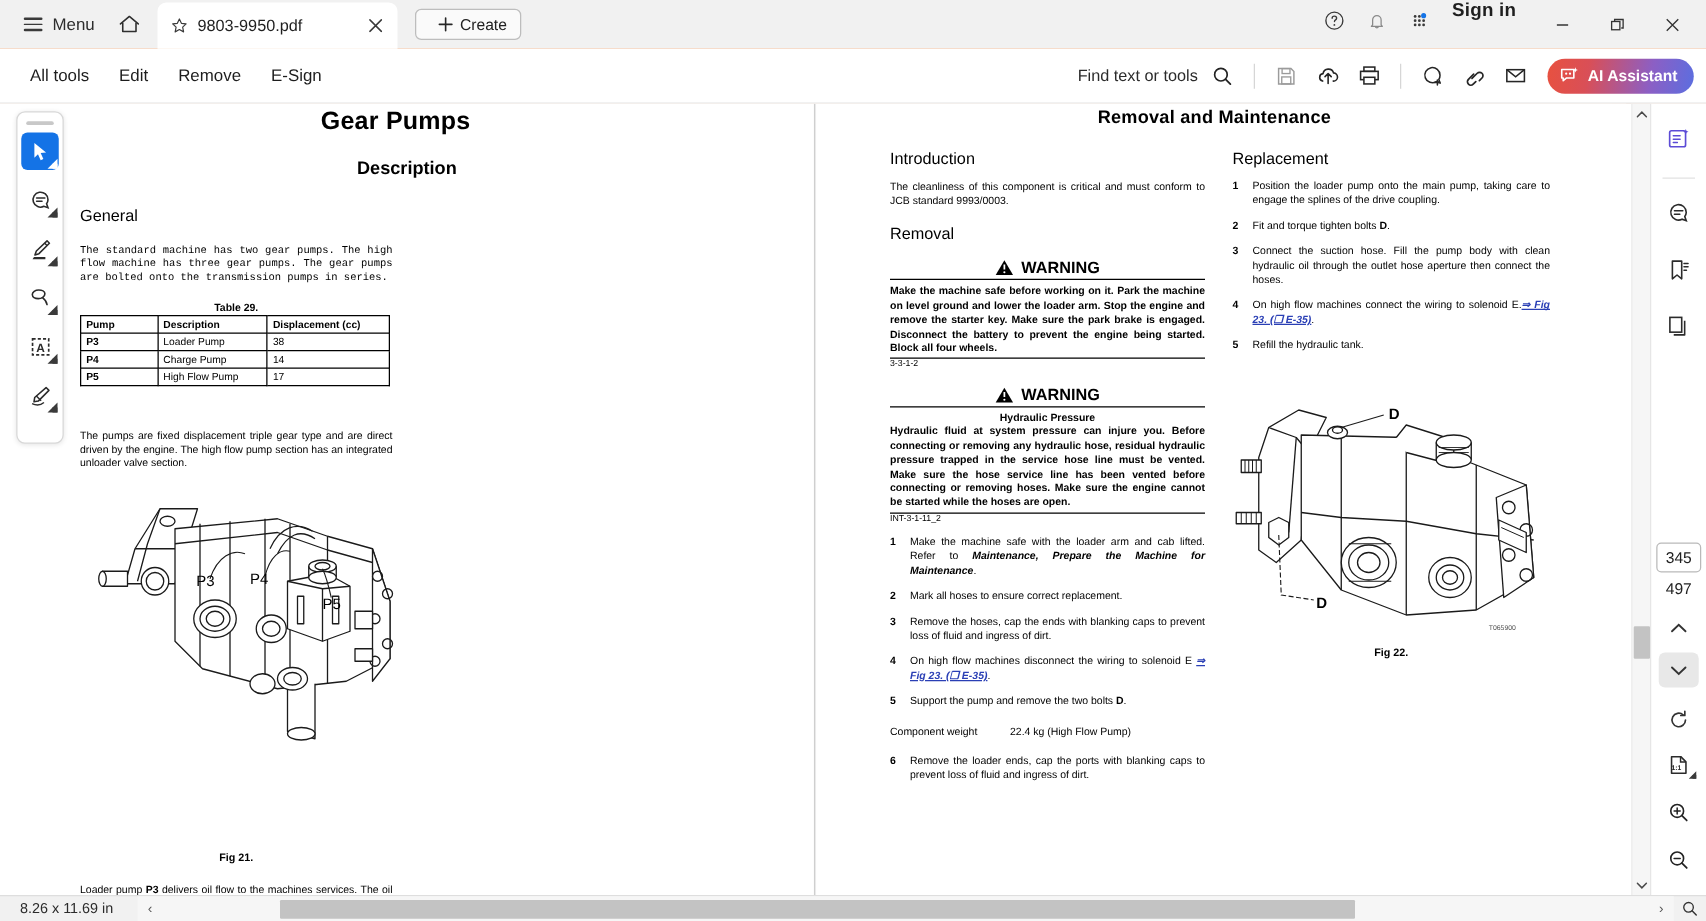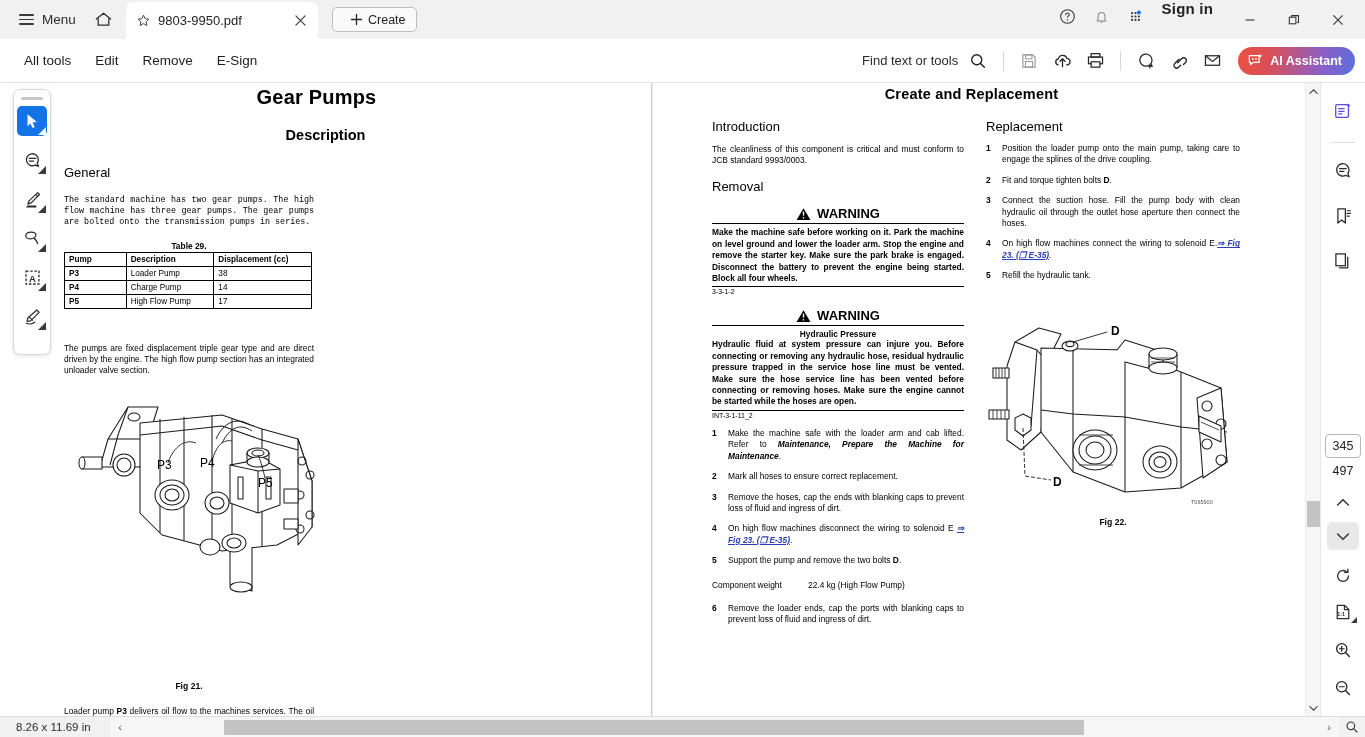--- a/index.html
+++ b/index.html
@@ -474,21 +474,21 @@
         <div class="fig-cap" style="position:absolute; left:64px; top:598px; width:250px;">Fig 21.</div>
 
         <p class="body-p" style="position:absolute; left:64px; top:623px; width:250px;">
           <span>Loader pump </span><span class="b">P3</span><span> delivers oil flow to the machines services. The oil flow passes through the main control valve and joins the flow from high-flow gear pump </span>
         </p>
 
       </div>
 
       <div class="pdfpage" style="left:653px; width:637px; height:633px;">
 
-        <h1 class="doc-h1" style="position:absolute; left:0; top:3px; width:637px; font-size:14.5px;">Create and Replacement</h1>
+        <h1 class="doc-h1" style="position:absolute; left:0; top:3px; width:637px; font-size:14.5px;">Removal and Maintenance</h1>
 
         <div style="position:absolute; left:59px; top:36px; width:252px;">
           <h3 class="doc-h3">Introduction</h3>
           <p class="body-p" style="margin-top:10px;">The cleanliness of this component is critical and must conform to JCB standard 9993/0003.</p>
           <h3 class="doc-h3" style="margin-top:13px;">Removal</h3>
 
           <div class="warn-box" style="margin-top:12px;">
             <div class="warn-head">
               <svg width="15" height="14" viewBox="0 0 16 14">
                 <path d="M8 .8L15.4 13.3H.6z" fill="#000"></path>

